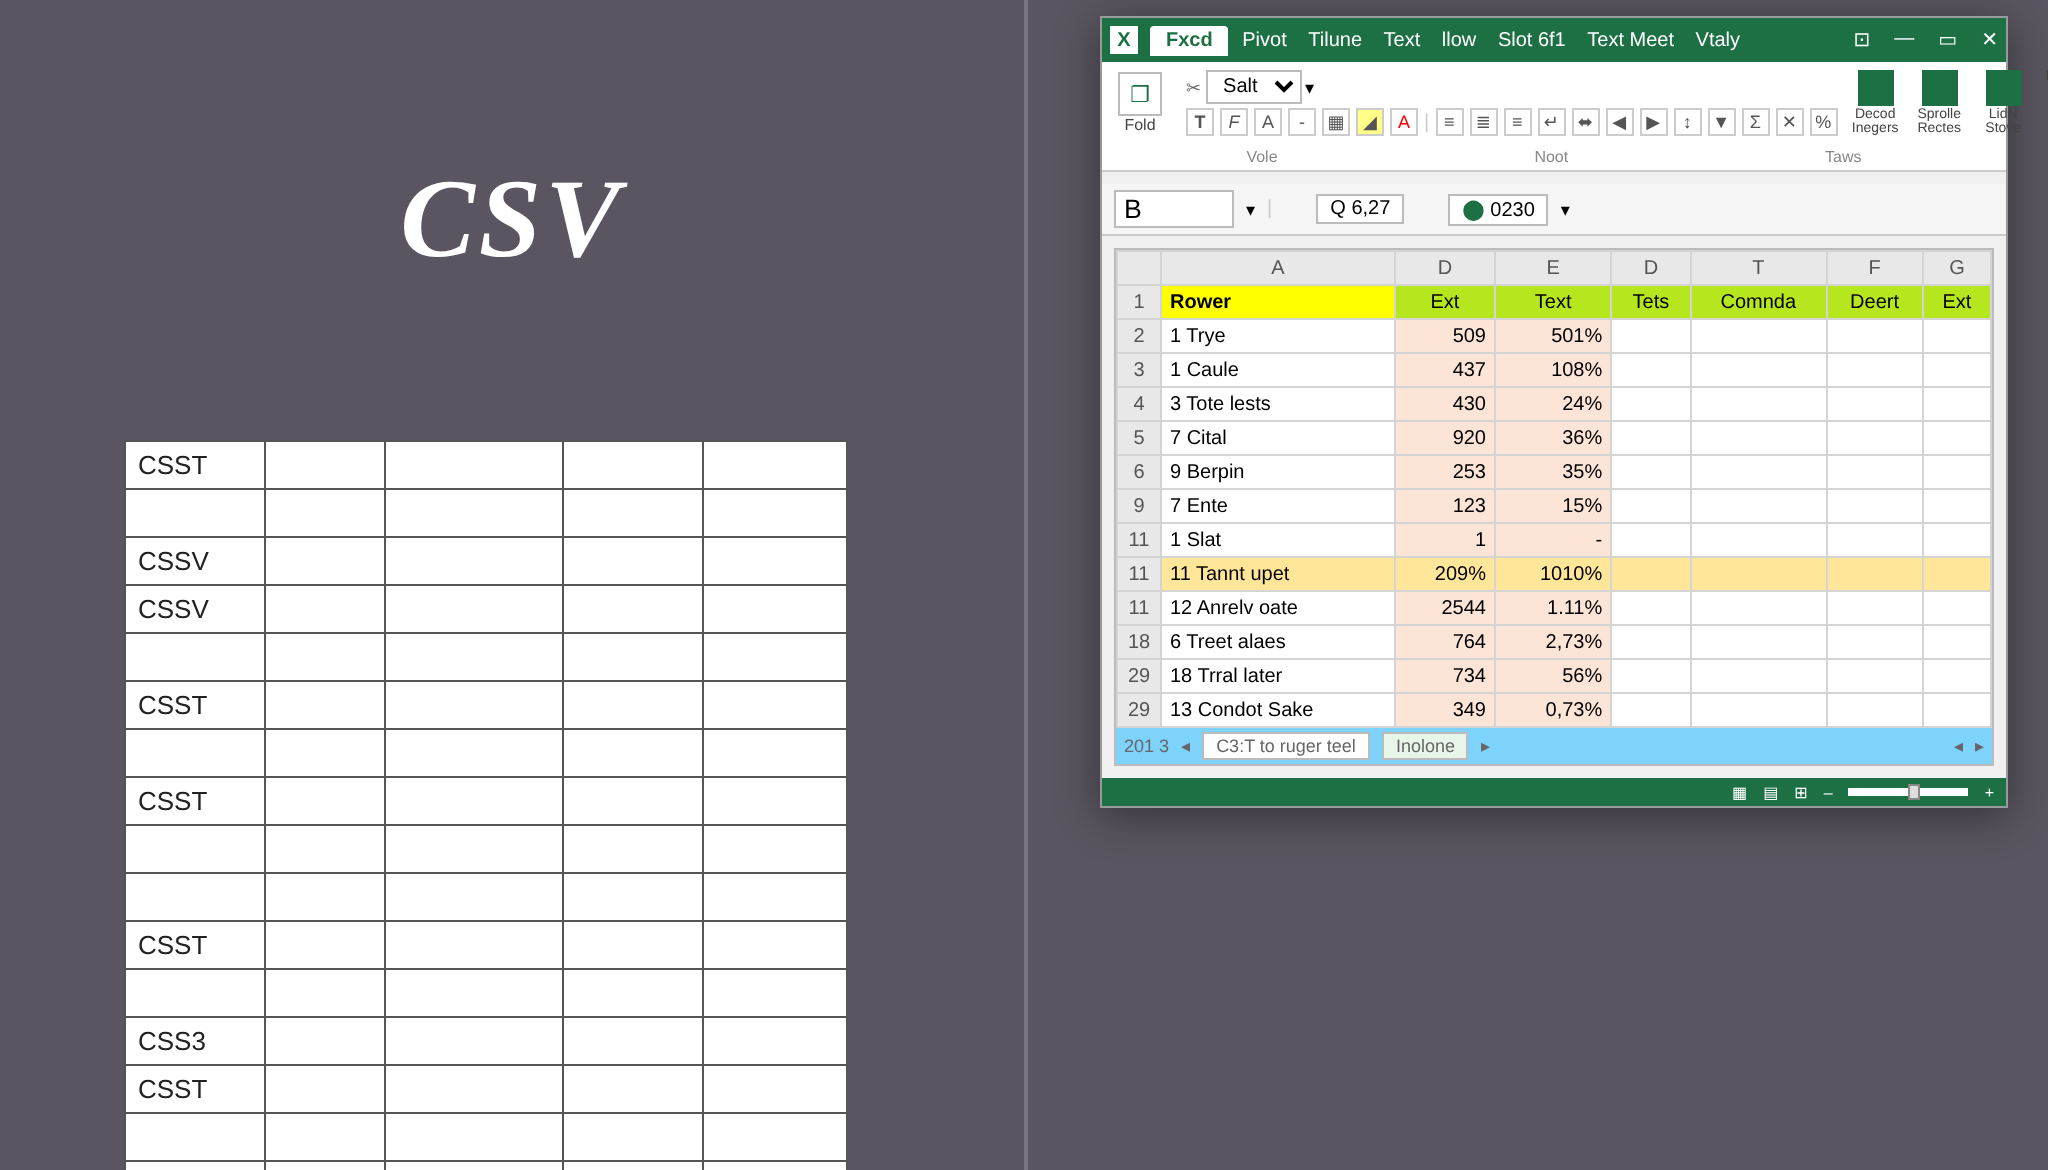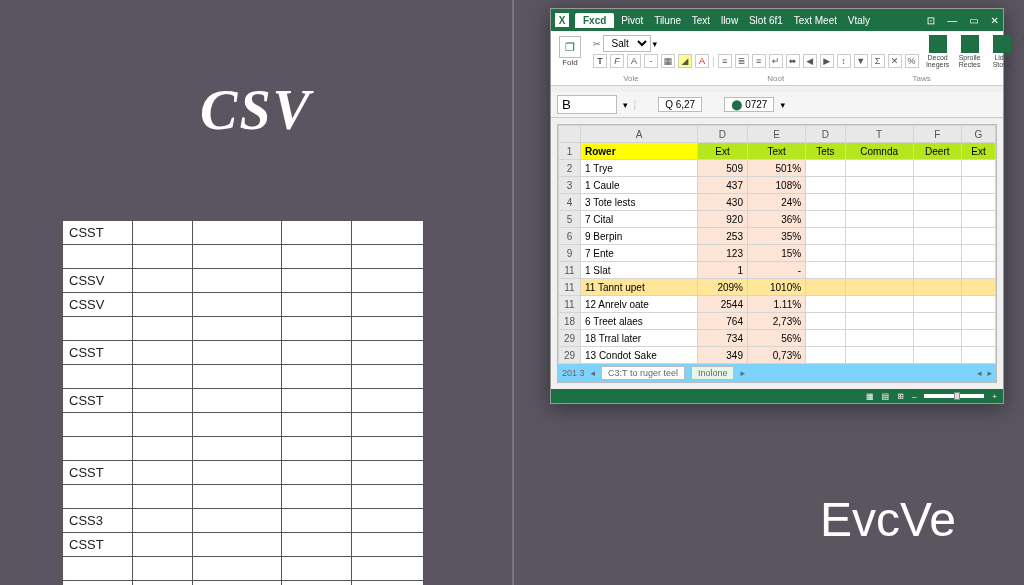--- a/index.html
+++ b/index.html
@@ -487,21 +487,21 @@
         <span>Taws</span>
       </div>
     </div>
 
     <div class="formula-bar">
       <input class="namebox" value="B" style="">
       <span style="font-size:9px;">▾</span>
       <span style="color:#ccc;">|</span>
       <span class="fbar-btn">Q 6,27</span>
       <span class="fbar-btn">
-        <span style="color:#1d7044;">⬤ </span><span>0727</span>
+        <span style="color:#1d7044;">⬤ </span><span>0230</span>
       </span>
       <span style="font-size:9px;">▾</span>
     </div>
 
     <div class="sheet-area">
       <table class="sheet">
         <thead>
           <tr id="col-head-row">
               <th class="rowhead"></th>
               <th>A</th>
@@ -664,14 +664,13 @@
       <span>⊞</span>
       <span>–</span>
       <div class="zoom-slider">
           <div class="zoom-handle"></div>
         </div>
       <span>+</span>
     </div>
 
   </div>
 
-  <div class="excel-label">EvcVe</div>
 </div>
 
 </body></html>

